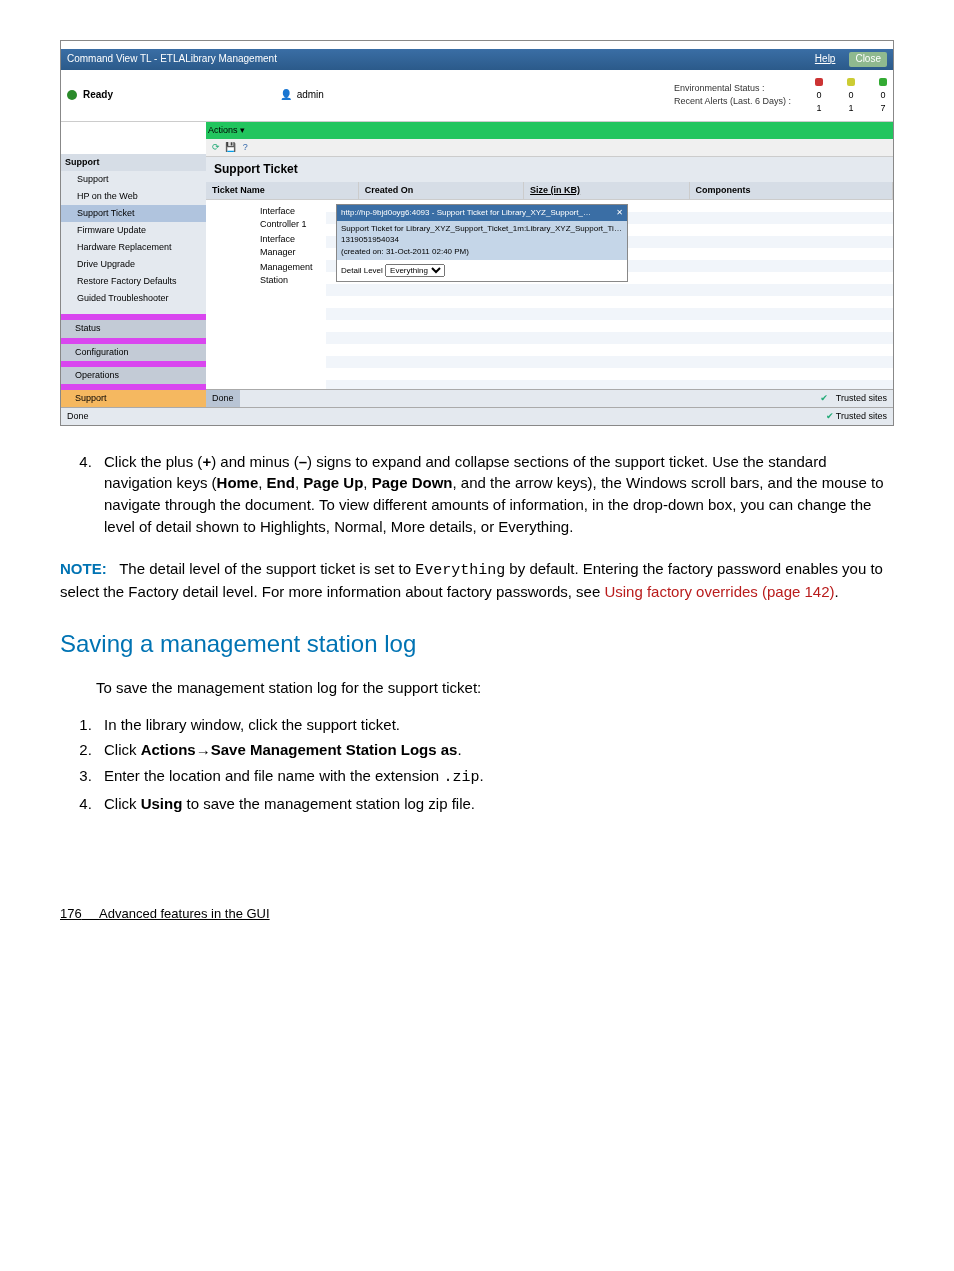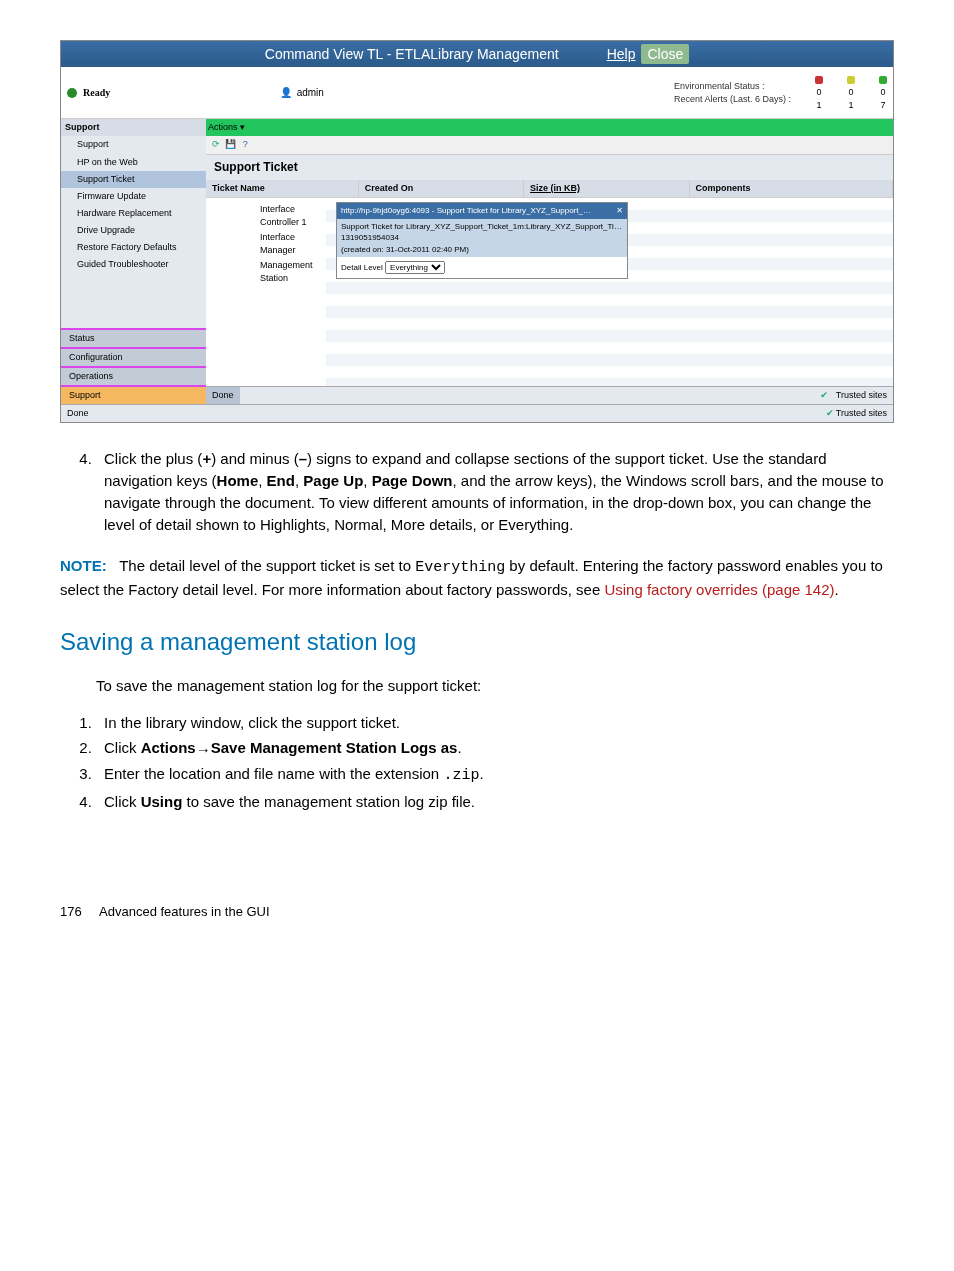--- a/index.html
+++ b/index.html
@@ -15,49 +15,49 @@
   }
   .screenshot {
     border: 1px solid #888;
     margin-bottom: 25px;
     width: 100%;
     box-sizing: border-box;
   }
   .titlebar {
     background: linear-gradient(#3a6ea5, #2b5a8a);
     color: #fff;
-    font-size: 14px;
+    font-size: 10px;
     padding: 3px 6px;
     display: flex;
-    justify-content: center;
-    align-items: center;
+    justify-content: space-between;
+    align-items: center;
+    margin-top: 8px;
   }
   .titlebar .right {
     display: flex;
-    gap: 6px;
+    gap: 14px;
     align-items: center;
     padding-left: 48px;
   }
   .titlebar .link {
     color: #fff;
     text-decoration: underline;
   }
   .ready-row {
     display: flex;
     align-items: center;
     font-size: 10px;
     padding: 6px;
     border-bottom: 1px solid #ccc;
   }
   .ready-row .left {
     display: flex;
     align-items: center;
     gap: 6px;
     width: 26%;
-    font-family: Liberation Serif, serif;
   }
   .ready-row .mid {
     flex: 1;
     display: flex;
     align-items: center;
     gap: 4px;
   }
   .ready-row .col-stat {
     font-size: 9px;
     color: #333;
@@ -78,42 +78,43 @@
   .body-row {
     display: flex;
     height: 285px;
     font-size: 9px;
   }
   .sidebar {
     width: 145px;
     background: #e4e9ef;
     display: flex;
     flex-direction: column;
+    margin-top: 32px;
   }
   .sidebar .side-head {
     background: #d6dde6;
     padding: 2px 4px;
     font-weight: bold;
   }
   .sidebar .item {
     padding: 2px 6px 2px 16px;
     display: flex;
     align-items: center;
     gap: 4px;
   }
   .sidebar .item.sel {
     background: #b0c4de;
   }
   .sidebar .bottom-tabs {
     margin-top: auto;
   }
   .sidebar .bottom-tabs .tab {
     background: #c3cbd6;
-    border-top: 2px solid #d946ef;
-    padding: 2px 8px;
+    border-top: 6px solid #d946ef;
+    padding: 2px 14px;
   }
   .sidebar .bottom-tabs .tab.active {
     background: #f5b860;
   }
   .main-pane {
     flex: 1;
     background: #fff;
     display: flex;
     flex-direction: column;
   }
@@ -237,20 +238,21 @@
     font-weight: normal;
     font-size: 24px;
     margin: 24px 0 12px 0;
   }
   code {
     font-family: "Courier New", monospace;
   }
   .page-footer {
     margin-top: 90px;
     font-size: 13px;
+    text-decoration: underline;
   }
   .smallicon {
     display: inline-block;
     width: 8px; height: 8px;
     border-radius: 2px;
     vertical-align: middle;
   }
 </style>
 </head>
 <body>

